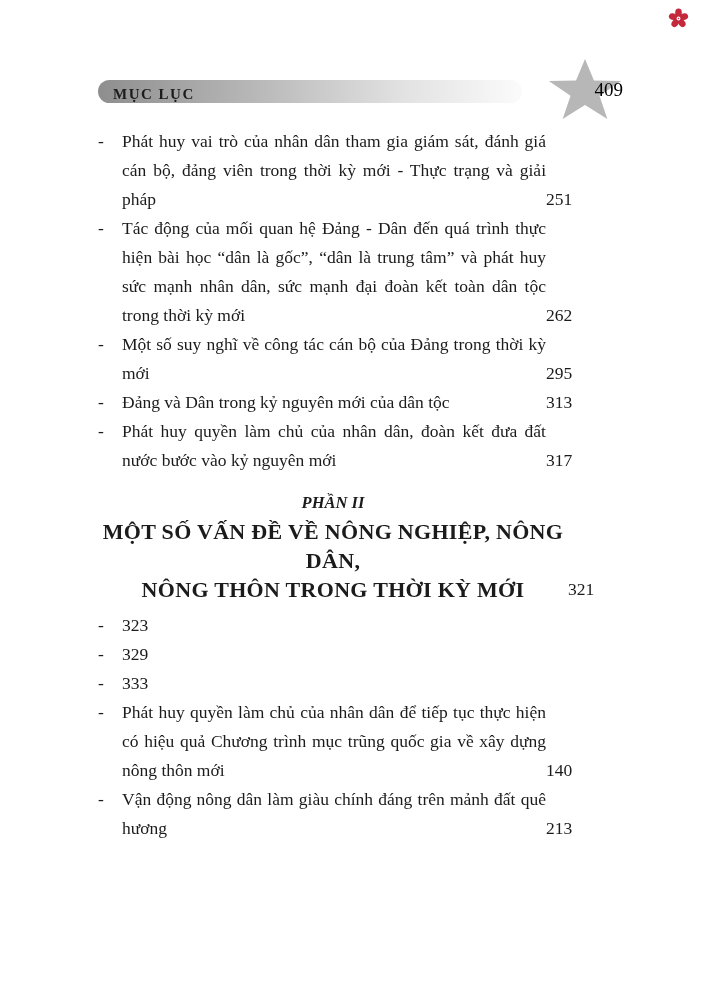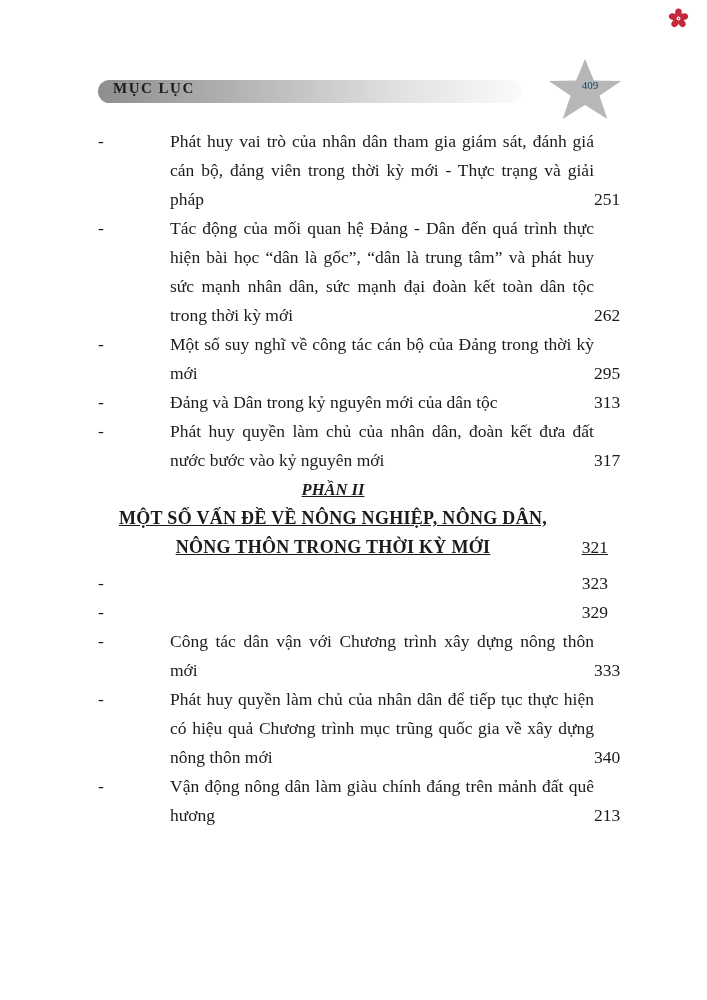--- a/index.html
+++ b/index.html
@@ -13,49 +13,49 @@
   }
   
   .corner-flower{
     position:absolute;left:668px;top:8px;width:21px;height:21px;
   }
   
   .header-bar{
     position:absolute;left:98px;top:80px;width:424px;height:23px;
     border-radius:12px;
     background:linear-gradient(to right,#8e8e8e 0%,#b9b9b9 38%,#e2e2e2 72%,#fbfbfb 100%);
-    display:flex;align-items:flex-start;
+    display:flex;align-items:flex-end;
   }
   .header-title{
     font-size:15px;font-weight:bold;letter-spacing:1.5px;
     padding-left:15px;color:#1c1c1c;white-space:nowrap;
   }
   
   .star-wrap{position:absolute;left:547px;top:59px;width:76px;height:65px;}
   .star-wrap svg{display:block;width:100%;height:100%;}
   .star-page-num{
     position:absolute;left:0;top:20px;width:100%;
-    text-align:center;text-indent:10px;
-    font-size:11px;color:#0c4a6e;
+    text-align:right;text-indent:10px;
+    font-size:19px;color:#000000;
   }
   
   .toc{
     position:absolute;left:98px;top:127px;width:510px;
     font-size:17.5px;line-height:29px;
   }
   .toc-row{display:flex;}
   .bullet{width:24px;flex:none;}
-  .entry-text{width:424px;flex:none;text-align:justify;margin-left:48px;}
-  .pagenum{flex:1;text-align:right;align-self:flex-end;white-space:nowrap;}
+  .entry-text{width:424px;flex:none;text-align:justify;}
+  .pagenum{flex:1;text-align:left;align-self:flex-end;white-space:nowrap;}
   
-  .section{margin-bottom:7px;text-decoration:underline;}
+  .section{margin-top:13px;margin-bottom:7px;}
   .section-line{display:flex;}
   .sec-center{width:470px;flex:none;text-align:center;}
   .part-label{font-style:italic;font-weight:bold;font-size:16.5px;}
-  .sec-title{font-weight:bold;font-size:18px;letter-spacing:0.3px;}
+  .sec-title{font-weight:bold;font-size:22px;letter-spacing:0.3px;}
 </style>
 </head>
 <body>
 
 <div class="page">
 
   <div class="corner-flower">
     <svg viewBox="0 0 40 40" width="21" height="21">
       <g fill="#c3293a">
         <ellipse cx="20" cy="9" rx="6.3" ry="8" transform="rotate(0 20 20)"></ellipse>
@@ -136,28 +136,27 @@
     <span class="pagenum">323</span>
   </div>
 
   <div class="toc-row">
     <span class="bullet">-</span>
     <span class="pagenum">329</span>
   </div>
 
   <div class="toc-row">
     <span class="bullet">-</span>
-    <span class="entry-text">Công tác dân vận với Chương trình xây dựng nông thôn mới</span>
     <span class="pagenum">333</span>
   </div>
 
   <div class="toc-row">
     <span class="bullet">-</span>
     <span class="entry-text">Phát huy quyền làm chủ của nhân dân để tiếp tục thực hiện có hiệu quả Chương trình mục trũng quốc gia về xây dựng nông thôn mới</span>
-    <span class="pagenum">340</span>
+    <span class="pagenum">140</span>
   </div>
 
   <div class="toc-row">
     <span class="bullet">-</span>
     <span class="entry-text">Vận động nông dân làm giàu chính đáng trên mảnh đất quê hương</span>
     <span class="pagenum">213</span>
   </div>
 </div>
 
   </div>

